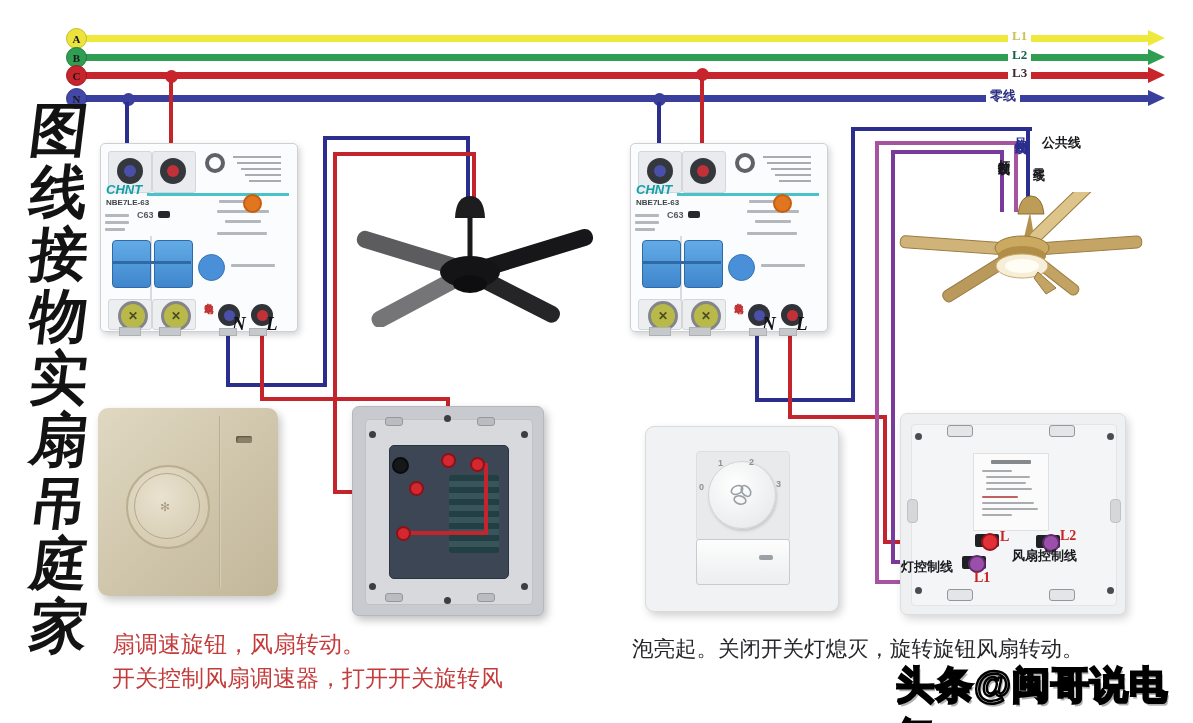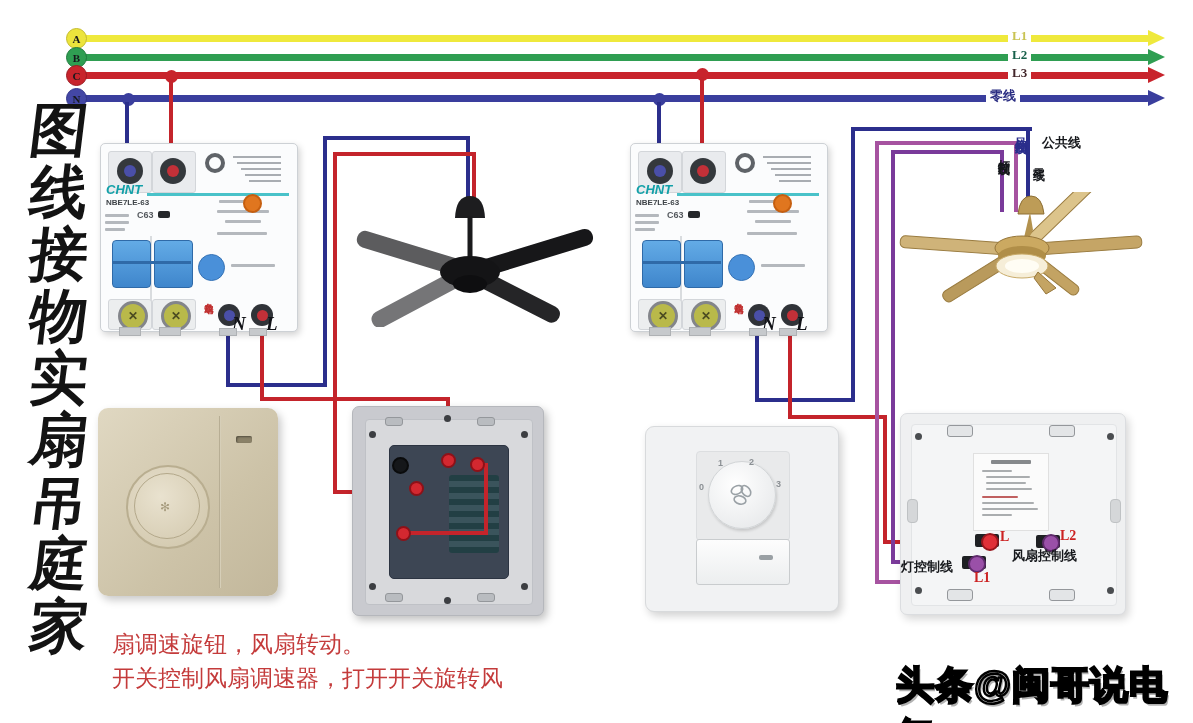--- a/index.html
+++ b/index.html
@@ -398,17 +398,18 @@
   <div class="lblred" style="left:974px;top:570px">L1</div>
   <div class="lblred" style="left:1060px;top:528px">L2</div>
   <div class="lblblack" style="left:901px;top:558px">灯控制线</div>
   <div class="lblblack" style="left:1012px;top:547px">风扇控制线</div>
 
   <div class="caption" style="left:112px;top:628px;color:#c43b3b">
     <div>扇调速旋钮，风扇转动。</div>
     <div>开关控制风扇调速器，打开开关旋转风</div>
   </div>
   <div class="caption2" style="left:632px;top:633px;color:#26262a">
+    <div>泡亮起。关闭开关灯熄灭，旋转旋钮风扇转动。</div>
   </div>
 
   <div class="watermark" style="left:896px;top:660px">头条@闽哥说电气</div>
 
 </div>
 
 </body></html>

